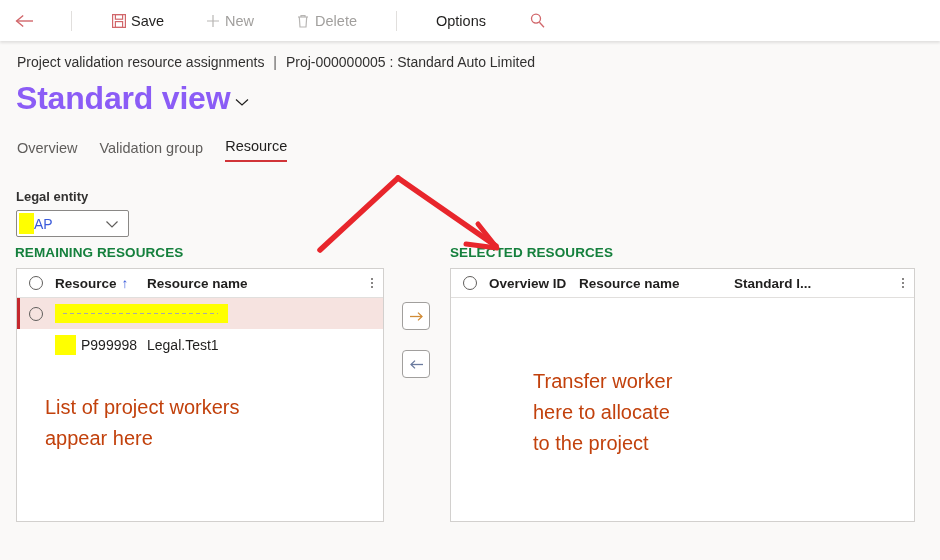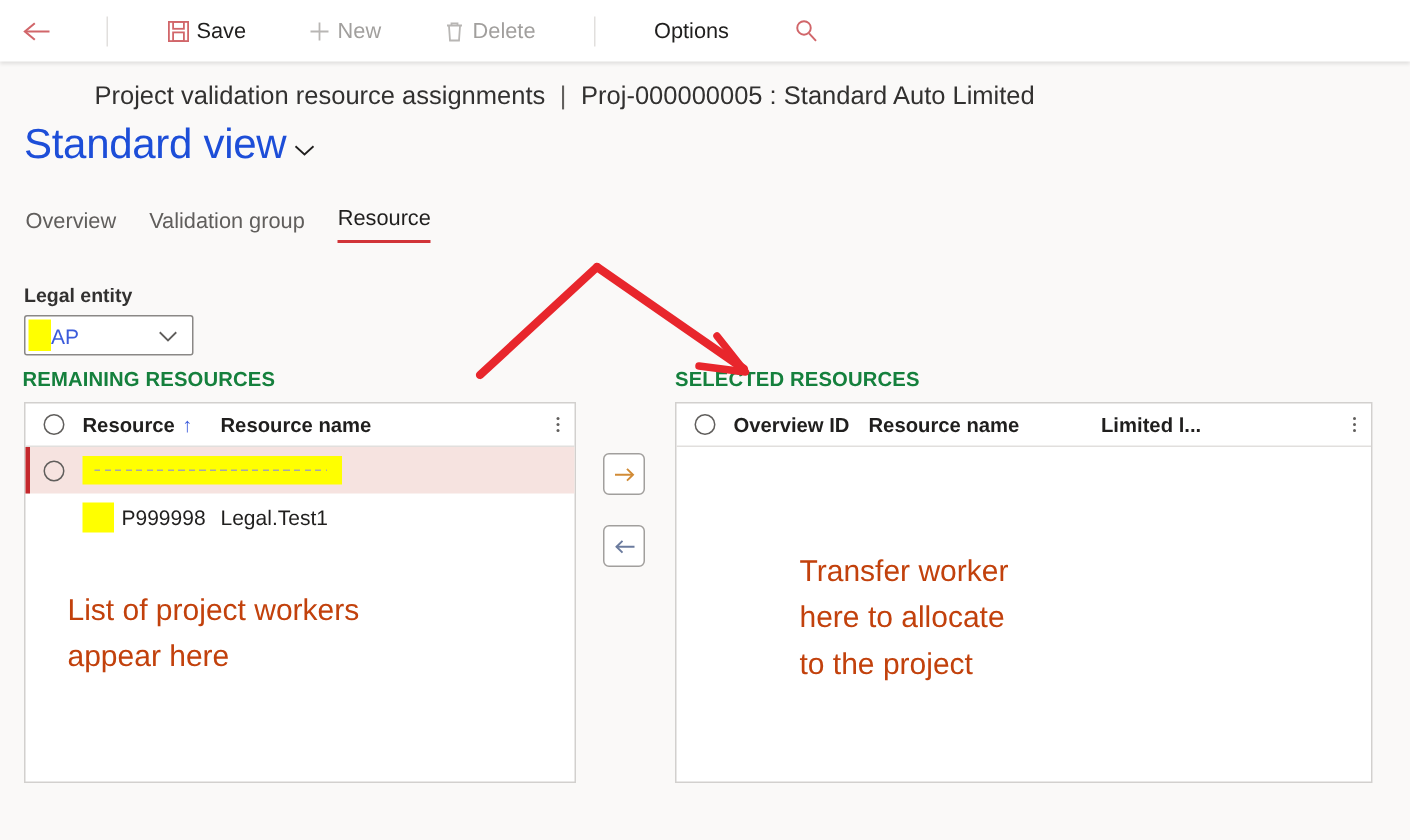--- a/index.html
+++ b/index.html
@@ -53,39 +53,38 @@
     width: 26px; height: 26px;
     display: flex; align-items: center; justify-content: center;
     margin-right: 2px;
   }
   .ico { display: inline-flex; align-items: center; justify-content: center; }
 
   
   .breadcrumb {
     position: absolute;
     left: 17px; top: 54px;
-    font-size: 17px;
+    font-size: 14px;
     color: #323130;
     white-space: nowrap;
-    margin-left: 46px;
   }
   .breadcrumb .bc-sep { color: #605e5c; padding: 0 5px; }
 
   .page-title {
     position: absolute;
     left: 16px; top: 80px;
     display: flex;
     align-items: center;
     gap: 3px;
   }
   .page-title .ttl {
-    font-size: 28px;
-    font-weight: 400;
+    font-size: 32px;
+    font-weight: 700;
     letter-spacing: -0.2px;
-    color: #1d4ed8;
+    color: #8b5cf6;
   }
   .chev-title { margin-top: 7px; }
 
   
   .tabs {
     position: absolute;
     left: 17px; top: 138px;
     display: flex;
     align-items: flex-end;
     gap: 22px;
@@ -446,21 +445,21 @@
     <div class="cell-sel">
       <span class="radio-o"></span>
     </div>
     <div class="rcol-id">
       <span>Overview ID</span>
     </div>
     <div class="rcol-name">
       <span>Resource name</span>
     </div>
     <div class="rcol-lvl">
-      <span>Limited l...</span>
+      <span>Standard l...</span>
     </div>
     <div class="kebab">
         <i></i>
         <i></i>
         <i></i>
       </div>
   </div>
 
 </div>
 

